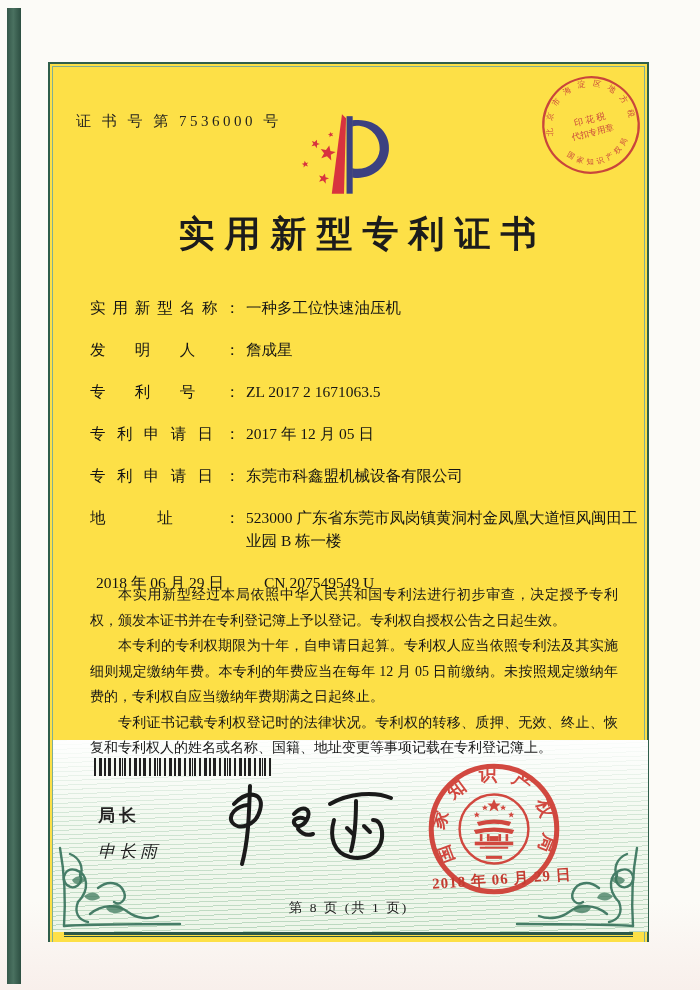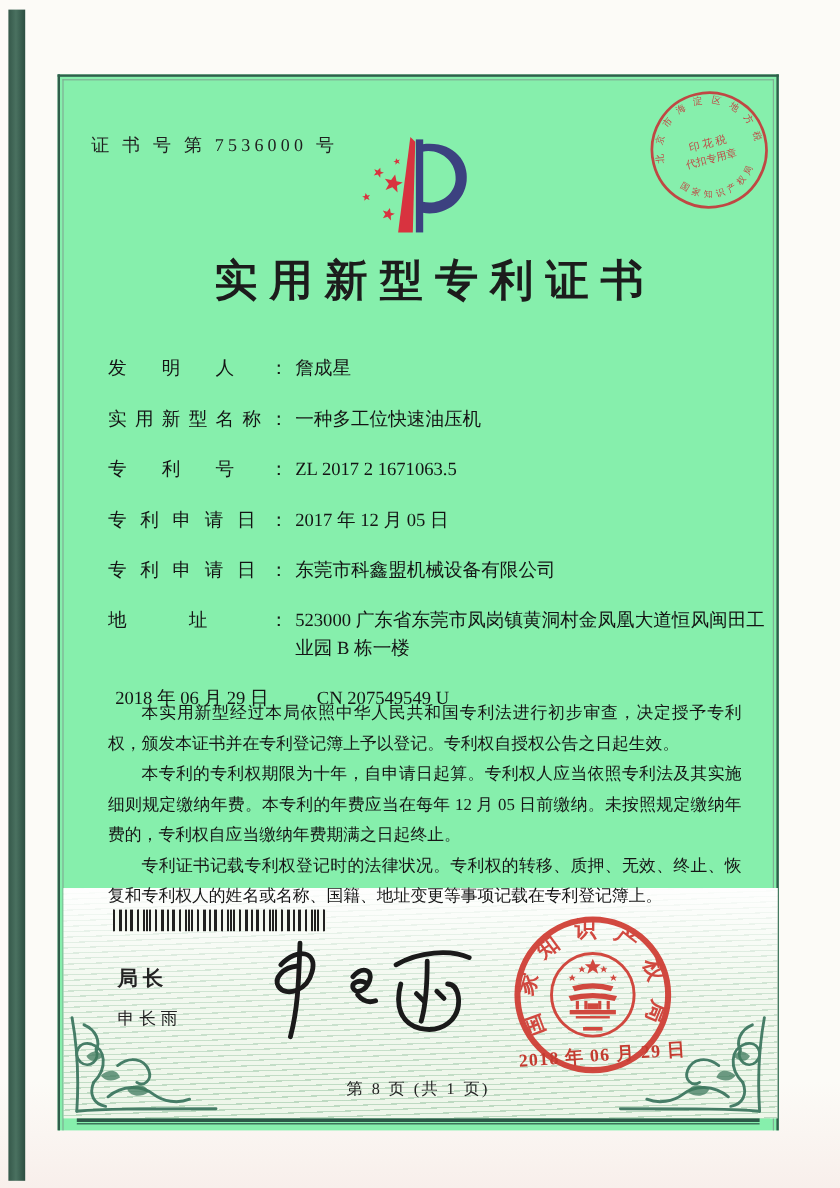--- a/index.html
+++ b/index.html
@@ -2,21 +2,21 @@
 <html><head>
 <meta charset="utf-8">
 <style>
   * { margin:0; padding:0; box-sizing:border-box; }
   body { width:700px; height:990px; font-family:"Liberation Serif", serif;
          background:linear-gradient(180deg,#fcfbf7 0%,#fcfbf7 91%,#f8efeb 100%); }
   .page { position:relative; width:700px; height:990px; overflow:hidden; }
   .edge-band { position:absolute; left:7px; top:8px; width:14px; height:976px;
     background:linear-gradient(90deg,#35584a,#4a7160 45%,#2c4e41); }
   .cert { position:absolute; left:48px; top:62px; width:601px; height:880px;
-    background:#86efac; border:2px solid #2f5e4b; border-bottom:none; }
+    background:#fde047; border:2px solid #2f5e4b; border-bottom:none; }
   .cert::before { content:''; position:absolute; inset:2px; bottom:0;
     border:1px solid #7fae94; border-bottom:none; pointer-events:none; }
   .cert-no { position:absolute; left:26px; top:48px; font-size:15px;
     letter-spacing:3.5px; color:#1f1f1f; }
   .title { position:absolute; left:0; right:0; top:146px; text-align:center;
     font-size:36px; font-weight:700; letter-spacing:10px; color:#1c1c1c;padding-left:28px; }
   .stamp-svg { position:absolute; left:489px; top:9px; width:104px; height:104px;
     transform:rotate(-14deg); opacity:.92; }
   .logo-svg { position:absolute; left:243px; top:48px; width:102px; height:92px; }
   .fields { position:absolute; left:40px; top:232px; width:548px; color:#141414; }
@@ -33,22 +33,22 @@
       linear-gradient(180deg, rgba(255,255,255,.95), rgba(255,255,255,.3) 42%, rgba(255,255,255,0)),
       repeating-linear-gradient(178deg, rgba(104,168,122,.38) 0 1px, rgba(238,246,233,0) 1px 4.5px),
       #edf6e9; }
   .barcode { position:absolute; left:44px; top:694px; width:178px; height:18px;
     background:
       repeating-linear-gradient(90deg,#202020 0 2px,transparent 2px 5px),
       repeating-linear-gradient(90deg,#202020 0 1px,transparent 1px 7px),
       #f4f8f1; }
   .signoff-title { position:absolute; left:48px; top:740px; font-size:17px;
     letter-spacing:4px; color:#222;font-weight:bold; }
-  .signoff-name { position:absolute; left:48px; top:776px; font-size:14px;
-    letter-spacing:4px; color:#222; }
+  .signoff-name { position:absolute; left:48px; top:776px; font-size:17px;
+    letter-spacing:4px; color:#222;font-style:italic; }
   .sig-svg { position:absolute; left:148px; top:712px; width:210px; height:96px; }
   .seal-svg { position:absolute; left:363px; top:684px; width:162px; height:162px; opacity:.92; }
   .seal-date { position:absolute; left:352px; top:806px; width:200px; text-align:center;
     transform:rotate(-4deg); color:#c43b30; font-size:15px; letter-spacing:1px; font-weight:600; }
   .footer { position:absolute; left:0; right:0; top:835px; text-align:center;
     font-size:13.5px; letter-spacing:2px; color:#222; }
   .bline { position:absolute; left:14px; right:14px; top:868px; height:5px;
     border-top:3px solid #2c5847; border-bottom:1px solid #2c5847; }
   .orn { position:absolute; left:4px; top:776px; width:132px; height:94px; }
   .orn.right { left:auto; right:4px; transform:scaleX(-1); }
@@ -130,26 +130,26 @@
         <use href="#st5" transform="translate(22,31) scale(0.7) rotate(20)"></use>
         <use href="#st5" transform="translate(12,51) scale(0.55) rotate(-10)"></use>
         <use href="#st5" transform="translate(30,65) scale(0.85) rotate(15)"></use>
       </g>
     </svg>
 
     <div class="title">实用新型专利证书</div>
 
     <div class="fields">
       <div class="frow">
+        <span class="flabel">实用新型名称：</span>
+        <span class="fvalue">一种多工位快速油压机</span>
+      </div>
+      <div class="frow">
         <span class="flabel">发明人：</span>
         <span class="fvalue">詹成星</span>
-      </div>
-      <div class="frow">
-        <span class="flabel">实用新型名称：</span>
-        <span class="fvalue">一种多工位快速油压机</span>
       </div>
       <div class="frow">
         <span class="flabel">专利号：</span>
         <span class="fvalue">ZL 2017 2 1671063.5</span>
       </div>
       <div class="frow">
         <span class="flabel">专利申请日：</span>
         <span class="fvalue">2017 年 12 月 05 日</span>
       </div>
       <div class="frow">

